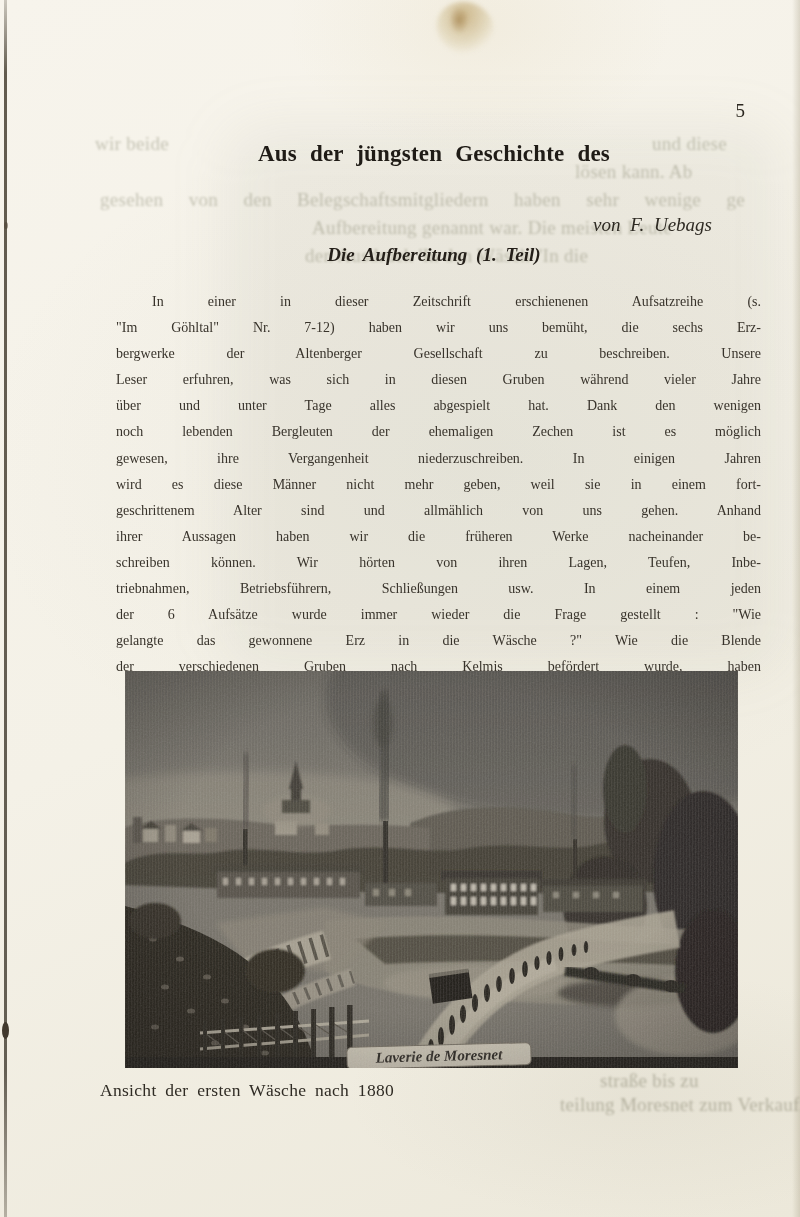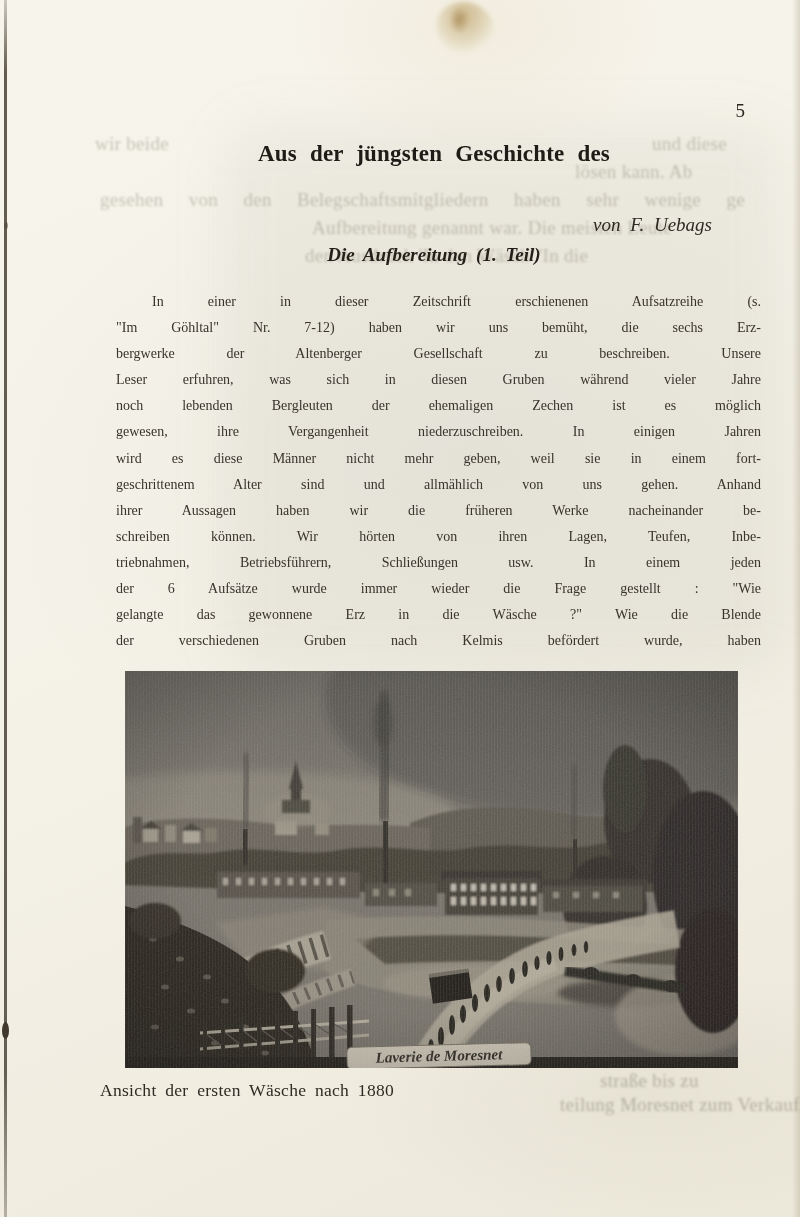--- a/index.html
+++ b/index.html
@@ -86,20 +86,21 @@
 
   <div class="author">von F. Uebags</div>
 
   <div class="section-heading">Die Aufbereitung (1. Teil)</div>
 
   <div class="body-text">
     <div class="line indent">In einer in dieser Zeitschrift erschienenen Aufsatzreihe (s.</div>
     <div class="line">"Im Göhltal" Nr. 7-12) haben wir uns bemüht, die sechs Erz-</div>
     <div class="line">bergwerke der Altenberger Gesellschaft zu beschreiben. Unsere</div>
     <div class="line">Leser erfuhren, was sich in diesen Gruben während vieler Jahre</div>
+    <div class="line">über und unter Tage alles abgespielt hat. Dank den wenigen</div>
     <div class="line">noch lebenden Bergleuten der ehemaligen Zechen ist es möglich</div>
     <div class="line">gewesen, ihre Vergangenheit niederzuschreiben. In einigen Jahren</div>
     <div class="line">wird es diese Männer nicht mehr geben, weil sie in einem fort-</div>
     <div class="line">geschrittenem Alter sind und allmählich von uns gehen. Anhand</div>
     <div class="line">ihrer Aussagen haben wir die früheren Werke nacheinander be-</div>
     <div class="line">schreiben können. Wir hörten von ihren Lagen, Teufen, Inbe-</div>
     <div class="line">triebnahmen, Betriebsführern, Schließungen usw. In einem jeden</div>
     <div class="line">der 6 Aufsätze wurde immer wieder die Frage gestellt : "Wie</div>
     <div class="line">gelangte das gewonnene Erz in die Wäsche ?" Wie die Blende</div>
     <div class="line">der verschiedenen Gruben nach Kelmis befördert wurde, haben</div>

